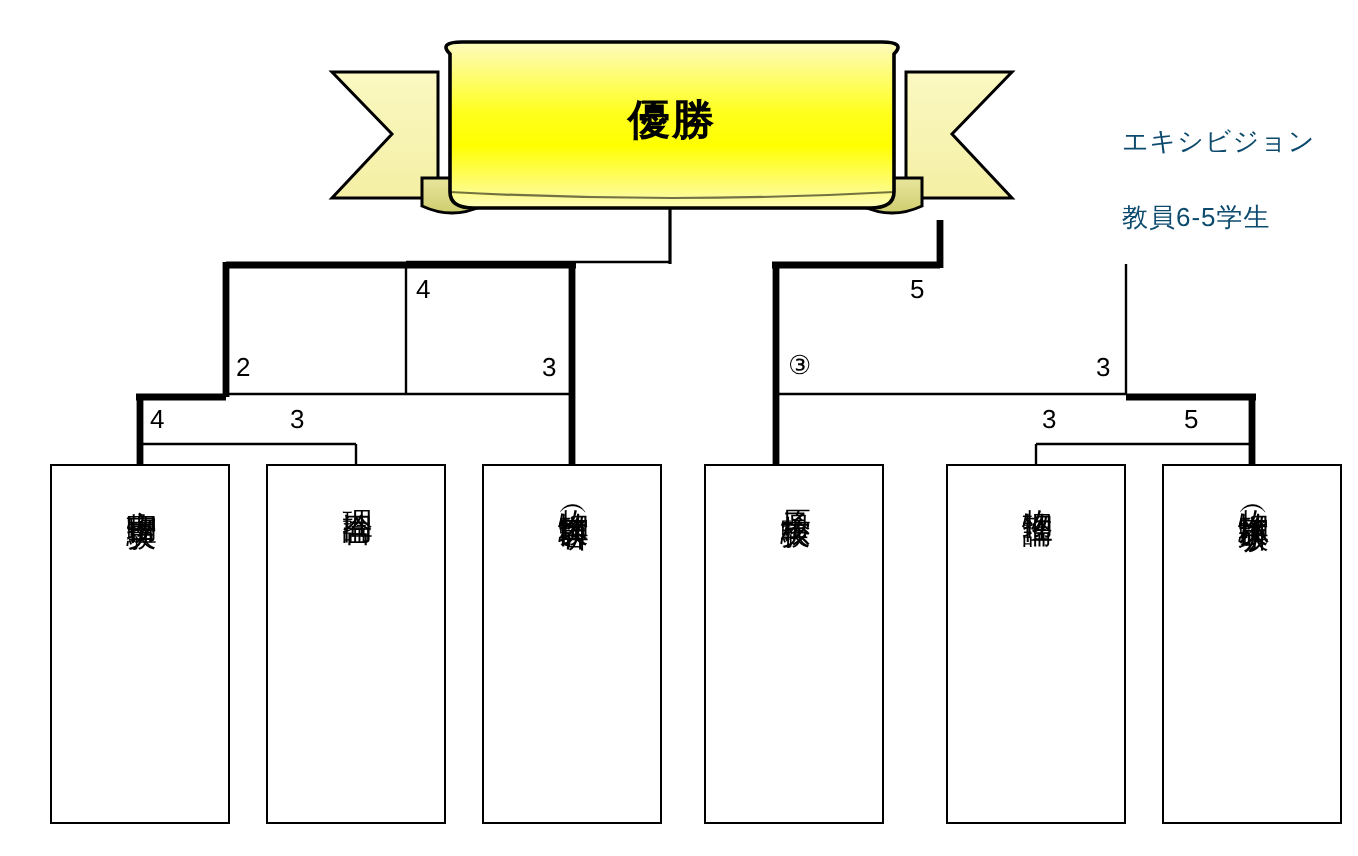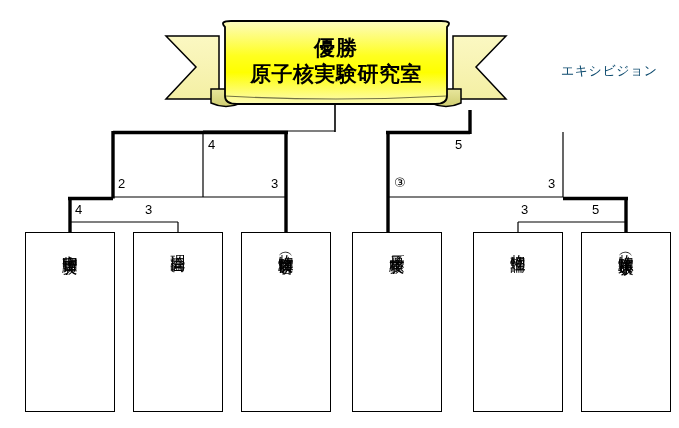--- a/index.html
+++ b/index.html
@@ -189,25 +189,25 @@
 
       <path d="M48,73 L78,73 L78,87 Q63,94 48,87 Z" fill="url(#gradCurl)" stroke="#000000" stroke-width="1.5"></path>
       <path d="M268,73 L298,73 L298,87 Q283,94 268,87 Z" fill="url(#gradCurl)" stroke="#000000" stroke-width="1.5"></path>
 
       <path d="M62,11 Q56,5 68,5 L278,5 Q290,5 284,11 L284,80 Q284,88 272,88 L74,88 Q62,88 62,80 Z" fill="url(#gradMain)" stroke="#000000" stroke-width="1.8"></path>
 
       <path d="M62,80 Q173,86 284,80" fill="none" stroke="#000000" stroke-width="1.1" opacity="0.55"></path>
     </svg>
     <div class="banner-text">
       <div class="banner-line1">優勝</div>
-      <div class="banner-line2">原子核実験研究室</div>
     </div>
   </div>
 
   <div class="side-note note-exhibition">エキシビジョン</div>
+  <div class="side-note note-score">教員6-5学生</div>
 
   <div class="score" style="left:208px; top:138px;">4</div>
   <div class="score" style="left:455px; top:138px;">5</div>
 
   <div class="score" style="left:118px; top:177px;">2</div>
   <div class="score" style="left:271px; top:177px;">3</div>
   <div class="score" style="left:394px; top:176px;">③</div>
   <div class="score" style="left:548px; top:177px;">3</div>
 
   <div class="score" style="left:75px;  top:203px;">4</div>

